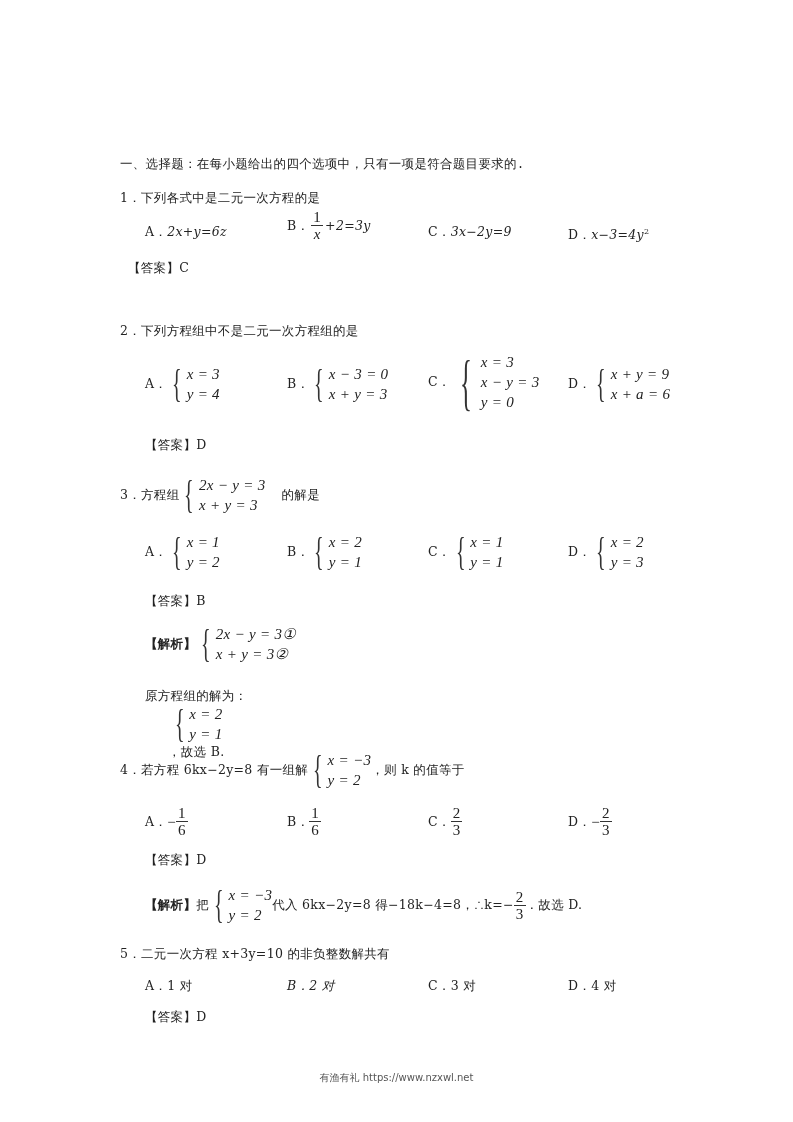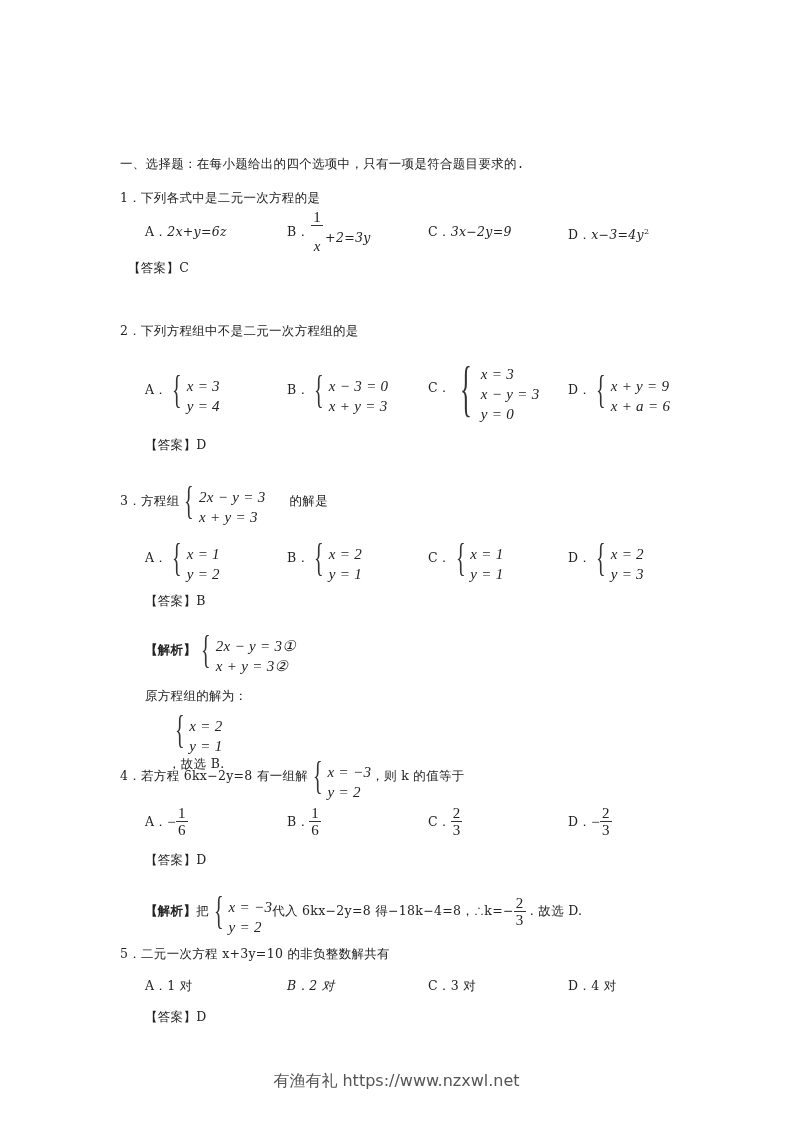--- a/index.html
+++ b/index.html
@@ -1,31 +1,31 @@
 <!DOCTYPE html>
 <html><head>
 <meta charset="utf-8">
 <style>
   html, body { margin: 0; padding: 0; background: #ffffff; }
   body { width: 793px; height: 1122px; position: relative; overflow: hidden;
          font-family: "DejaVu Serif", "Liberation Serif", serif; color: #222; }
   .abs { position: absolute; }
   .t { font-size: 12.5px; line-height: 16px; white-space: nowrap; letter-spacing: 0.3px; }
   .m { font-family: "Liberation Serif", "DejaVu Serif", serif; font-size: 15px; white-space: nowrap; }
-  .i { font-style: italic; margin-top: 12px; }
+  .i { font-style: italic; }
   .sys { display: inline-flex; align-items: stretch; vertical-align: middle; }
   .brace { font-family: "Liberation Serif", serif; font-weight: 100; transform-origin: center; display:flex; align-items:center; color:#333; }
   .rows { display: flex; flex-direction: column; justify-content: space-between; }
   .rows span { display:block; line-height: 20px; }
   .frac { display: inline-flex; flex-direction: column; align-items: center; vertical-align: middle; font-family: "Liberation Serif", serif; font-size: 15px; }
   .frac .num { line-height: 16px; padding: 0 2px; }
   .frac .bar { border-top: 1px solid #333; width: 100%; }
   .frac .den { line-height: 16px; padding: 0 2px; }
   .sup { font-size: 8px; vertical-align: super; }
-  .footer { font-family: "DejaVu Sans", "Liberation Sans", sans-serif; font-size: 16px; color: #555; }
+  .footer { font-family: "DejaVu Sans", "Liberation Sans", sans-serif; font-size: 10px; color: #555; }
 </style>
 </head>
 <body>
 
 <div class="abs t" style="left:120px;top:157px;font-family:Liberation Mono, monospace;">一、选择题：在每小题给出的四个选项中，只有一项是符合题目要求的.</div>
 
 <div class="abs t" style="left:120px;top:190px;">
   <span>1．</span><span>下列各式中是二元一次方程的是</span>
 </div>
 <div class="abs t" style="left:145px;top:224px;">
@@ -102,21 +102,21 @@
 <div class="abs t" style="left:120px;top:475px;display:flex;align-items:center;">
   <span>3．</span>
     <span>方程组</span>
   <span class="sys">
     <span class="brace m" style="font-size:40px;transform:scaleX(0.5);">{</span>
     <span class="rows m i">
         <span>2x − y = 3</span>
         <span>x + y = 3</span>
       </span>
   </span>
-  <span style="margin-left:8px;padding-left:16px;">的解是</span>
+  <span style="margin-left:0;padding-left:16px;">的解是</span>
 </div>
 <div class="abs t" style="left:145px;top:532px;display:flex;align-items:center;">
   <span>A．</span>
   <span class="sys">
     <span class="brace m" style="font-size:40px;transform:scaleX(0.5);">{</span>
     <span class="rows m i">
         <span>x = 1</span>
         <span>y = 2</span>
       </span>
   </span>

